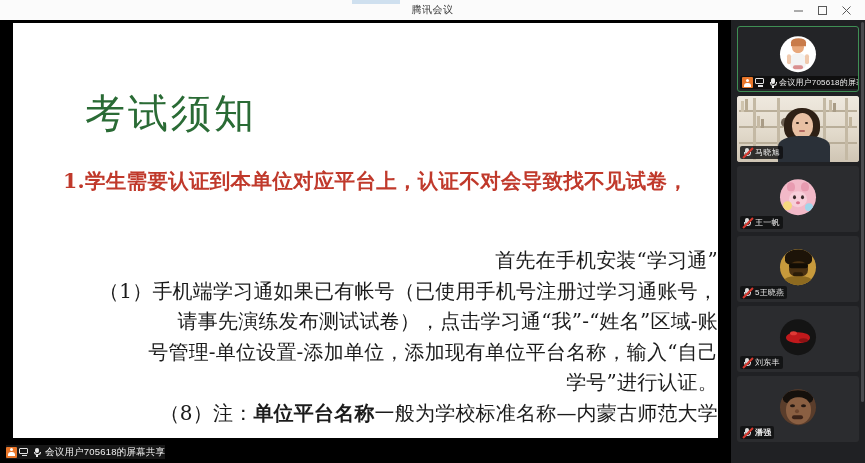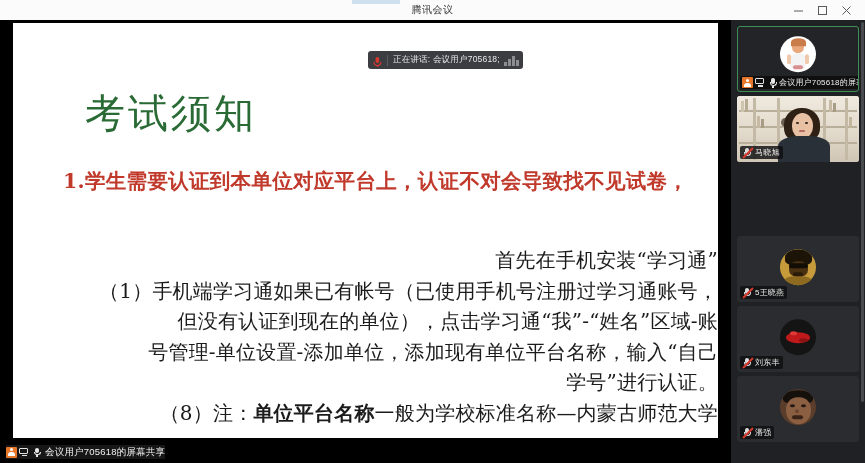--- a/index.html
+++ b/index.html
@@ -448,46 +448,29 @@
 
         <div class="slide-title">考试须知</div>
 
         <div class="slide-red">
           <div class="line">1.学生需要认证到本单位对应平台上，认证不对会导致找不见试卷，</div>
         </div>
 
         <div class="slide-body">
           <div class="line">首先在手机安装“学习通”</div>
           <div class="line">（1）手机端学习通如果已有帐号（已使用手机号注册过学习通账号，</div>
-          <div class="line">但没有认证到现在的单位），点击学习通“我”-“姓名”区域-账</div>
+          <div class="line">请事先演练发布测试试卷），点击学习通“我”-“姓名”区域-账</div>
           <div class="line">号管理-单位设置-添加单位，添加现有单位平台名称，输入“自己</div>
           <div class="line">学号”进行认证。</div>
           <div class="line"><span>（8）注：</span><span class="bold">单位平台名称</span><span>一般为学校标准名称—内蒙古师范大学</span></div>
         </div>
 
       </div>
     </div>
 
-    <div class="speaking-pill">
-      <div class="mic-red">
-        <svg width="11" height="12" viewBox="0 0 11 12">
-          <rect x="3.6" y="1" width="3.6" height="6" rx="1.8" fill="#d8392f"></rect>
-          <path d="M2 6 a3.5 3.5 0 0 0 7 0" fill="none" stroke="#d8392f" stroke-width="1.2"></path>
-          <rect x="4.9" y="9" width="1.2" height="2" fill="#d8392f"></rect>
-        </svg>
-      </div>
-      <div class="divider"></div>
-      <div class="sp-text">正在讲话: 会议用户705618;</div>
-      <div class="wave">
-        <i style="height:4px"></i>
-          <i style="height:7px"></i>
-          <i style="height:10px"></i>
-          <i style="height:6px"></i>
-      </div>
-    </div>
   </div>
 
   <div class="bottombar">
     <div class="status-chip">
       <div class="icon-person-orange"></div>
       <div class="icon-screen"></div>
       <div class="icon-mic">
         <div class="cap"></div>
           <div class="arc"></div>
           <div class="stem"></div>
@@ -549,20 +532,40 @@
       <div class="tile-label">
         <div class="mic-muted">
           <div class="cap"></div>
             <div class="arc"></div>
             <div class="slash"></div>
         </div>
         <div class="nm">马晓旭</div>
       </div>
     </div>
 
+    <div class="tile" style="top:146px;height:66px;">
+      <div class="avatar av-pink" style="width:36px;height:36px;">
+        <div class="blob" style="left:7px;top:3px;width:8px;height:9px;background:#e89bb0;border-radius:50% 50% 40% 40%;"></div>
+        <div class="blob" style="left:21px;top:3px;width:8px;height:9px;background:#e89bb0;border-radius:50% 50% 40% 40%;"></div>
+        <div class="blob" style="left:9px;top:12px;width:18px;height:16px;background:#f7cfda;border-radius:50%;"></div>
+        <div class="blob" style="left:13px;top:16px;width:3px;height:4px;background:#3a2a2a;border-radius:50%;"></div>
+        <div class="blob" style="left:21px;top:16px;width:3px;height:4px;background:#3a2a2a;border-radius:50%;"></div>
+        <div class="blob" style="left:16px;top:22px;width:4px;height:3px;background:#d9738c;border-radius:50%;"></div>
+        <div class="blob" style="left:3px;top:22px;width:9px;height:9px;background:#f6d87f;border-radius:50%;"></div>
+        <div class="blob" style="left:25px;top:24px;width:8px;height:8px;background:#9fd6ea;border-radius:50%;"></div>
+      </div>
+      <div class="tile-label">
+        <div class="mic-muted">
+          <div class="cap"></div>
+            <div class="arc"></div>
+            <div class="slash"></div>
+        </div>
+        <div class="nm">王一帆</div>
+      </div>
+    </div>
 
     <div class="tile" style="top:216px;height:66px;">
       <div class="avatar av-gold" style="width:36px;height:36px;">
         <div class="blob" style="left:5px;top:0px;width:27px;height:16px;background:#1d1408;border-radius:50% 50% 30% 30%;"></div>
         <div class="blob" style="left:9px;top:12px;width:19px;height:16px;background:#4a3112;border-radius:45%;"></div>
         <div class="blob" style="left:9px;top:14px;width:19px;height:5px;background:#120d05;border-radius:3px;"></div>
         <div class="blob" style="left:13px;top:23px;width:10px;height:4px;background:#2a1c08;border-radius:3px;"></div>
         <div class="blob" style="left:4px;top:27px;width:28px;height:12px;background:#8d6a20;border-radius:40% 40% 0 0;"></div>
       </div>
       <div class="tile-label">
@@ -584,21 +587,21 @@
       <div class="tile-label">
         <div class="mic-muted">
           <div class="cap"></div>
             <div class="arc"></div>
             <div class="slash"></div>
         </div>
         <div class="nm">刘东丰</div>
       </div>
     </div>
 
-    <div class="tile" style="top:356px;height:66px;">
+    <div class="tile" style="top:356px;height:66px;font-weight:bold;">
       <div class="avatar av-face" style="width:36px;height:36px;">
         <div class="blob" style="left:3px;top:1px;width:30px;height:14px;background:#15100c;border-radius:50% 50% 35% 35%;"></div>
         <div class="blob" style="left:6px;top:8px;width:25px;height:27px;background:#8a5f42;border-radius:45% 45% 50% 50%;"></div>
         <div class="blob" style="left:10px;top:15px;width:5px;height:3px;background:#241812;border-radius:50%;"></div>
         <div class="blob" style="left:21px;top:15px;width:5px;height:3px;background:#241812;border-radius:50%;"></div>
         <div class="blob" style="left:15px;top:20px;width:4px;height:4px;background:#6d452e;border-radius:50%;"></div>
         <div class="blob" style="left:12px;top:26px;width:11px;height:4px;background:#3c2318;border-radius:3px;"></div>
       </div>
       <div class="tile-label">
         <div class="mic-muted">

